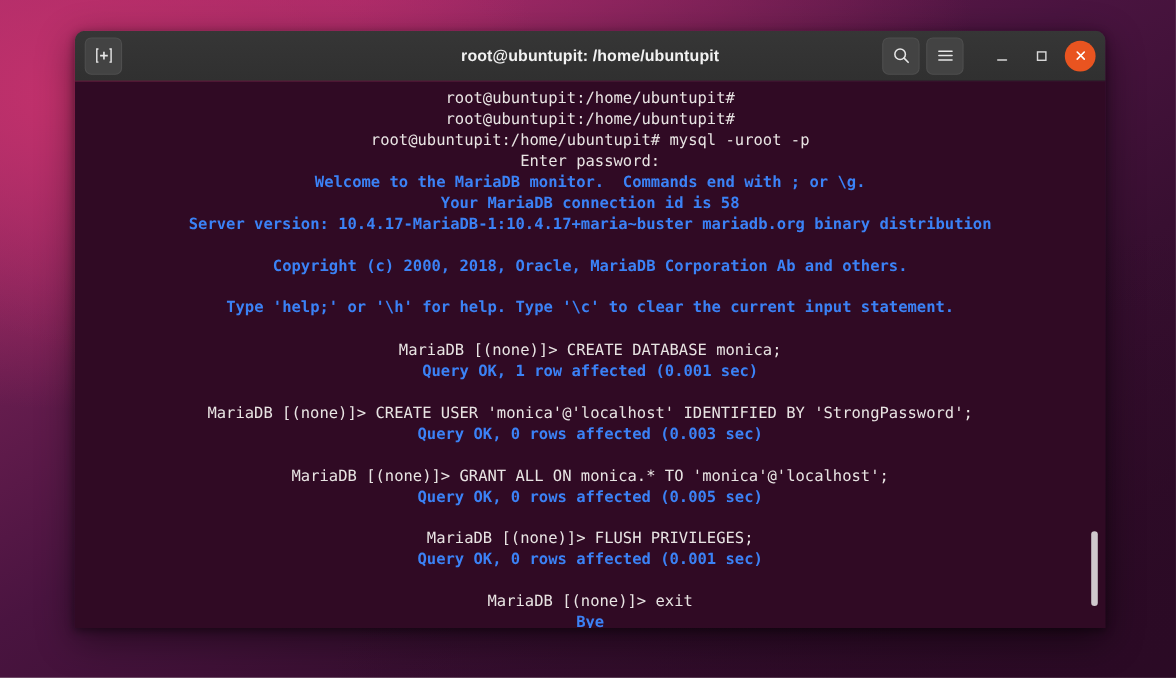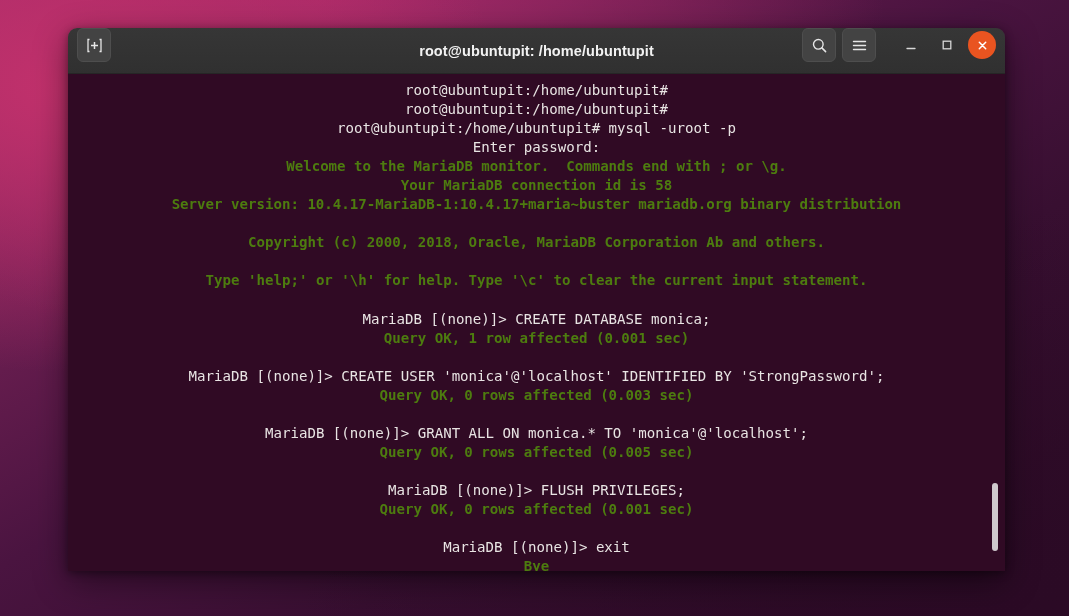--- a/index.html
+++ b/index.html
@@ -38,21 +38,21 @@
     flex-direction: column;
   }
 
   
   #title-bar {
     height: 46px;
     flex: 0 0 46px;
     background: linear-gradient(180deg, #363636 0%, #303030 100%);
     border-bottom: 1px solid #262626;
     display: flex;
-    align-items: flex-start;
+    align-items: center;
     padding: 0 9px;
     position: relative;
     box-sizing: border-box;
     text-decoration: underline;
   }
   .tb-left { display: flex; align-items: center; gap: 6px; z-index: 2; }
   .tb-right { display: flex; align-items: center; gap: 6px; margin-left: auto; z-index: 2; }
 
   .tb-btn {
     width: 32px; height: 32px;
@@ -100,21 +100,21 @@
   }
   #terminal-output {
     font-family: "DejaVu Sans Mono", "Liberation Mono", monospace;
     font-size: 14.1px;
     line-height: 19.05px;
     color: #e8e4e3;
     white-space: pre;
     padding: 0 10px 0 10px;
   }
   .line { height: 19.05px; }
-  .bold { font-weight: bold; color: #4d7c0f; }
+  .bold { font-weight: bold; color: #3b82f6; }
   .blank { height: 19.05px; }
 
   
   #terminal-scrollbar {
     position: absolute;
     right: 5px;
     top: 7px;
     bottom: 0;
     width: 10px;
   }

